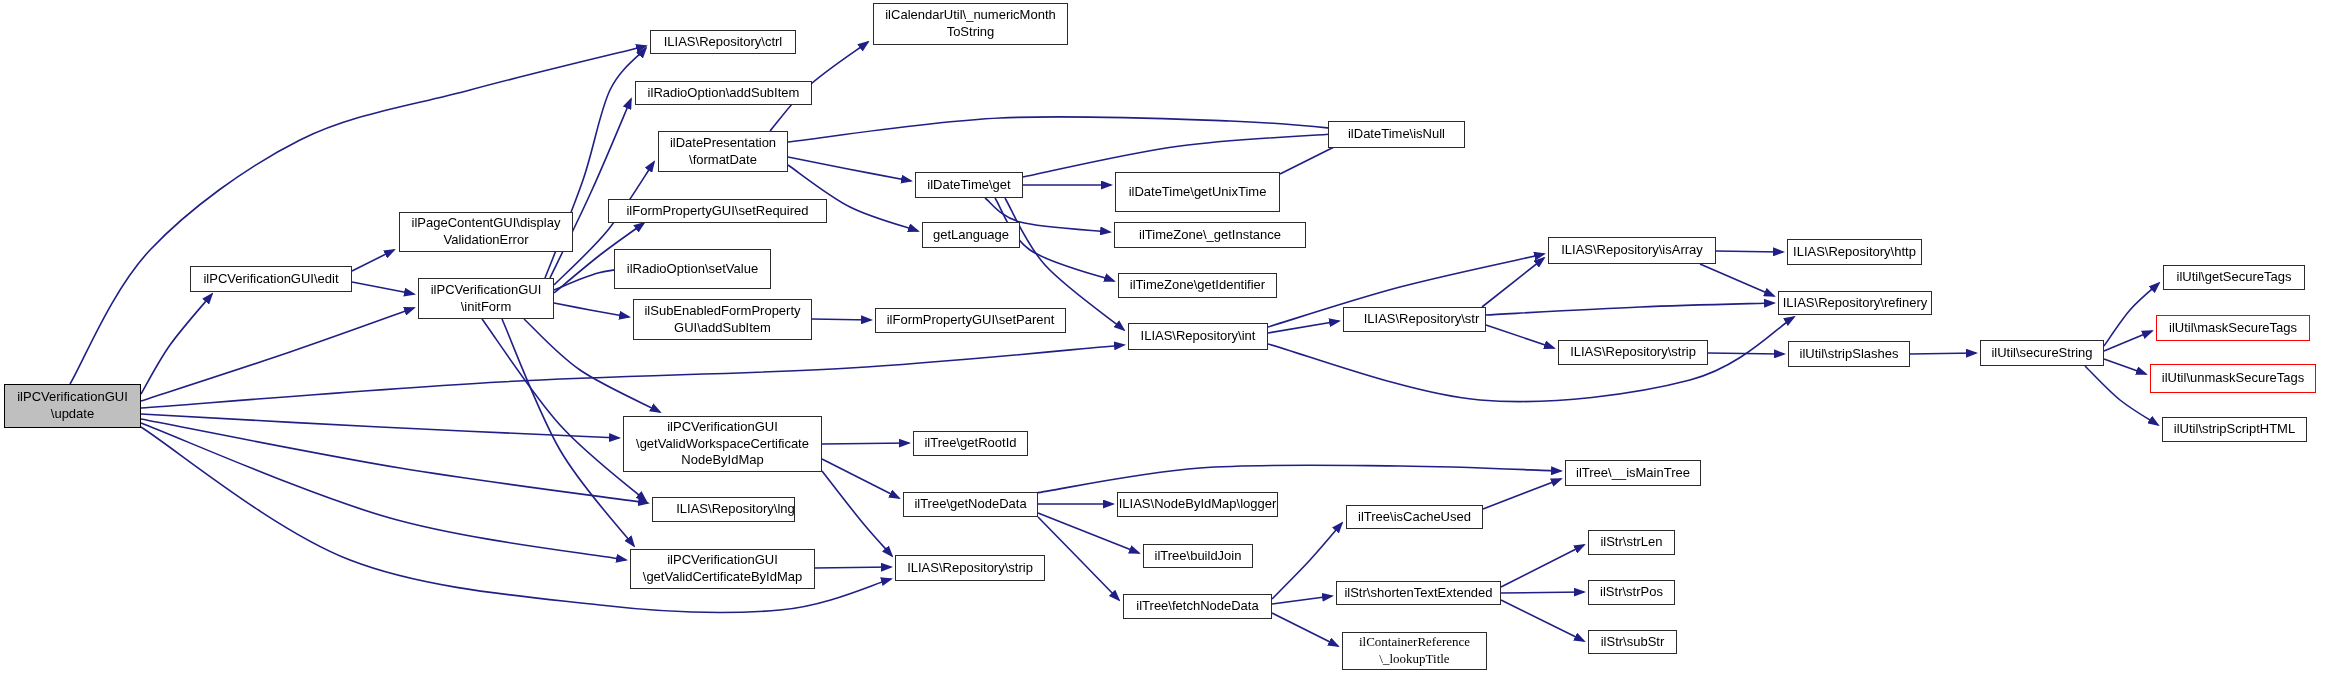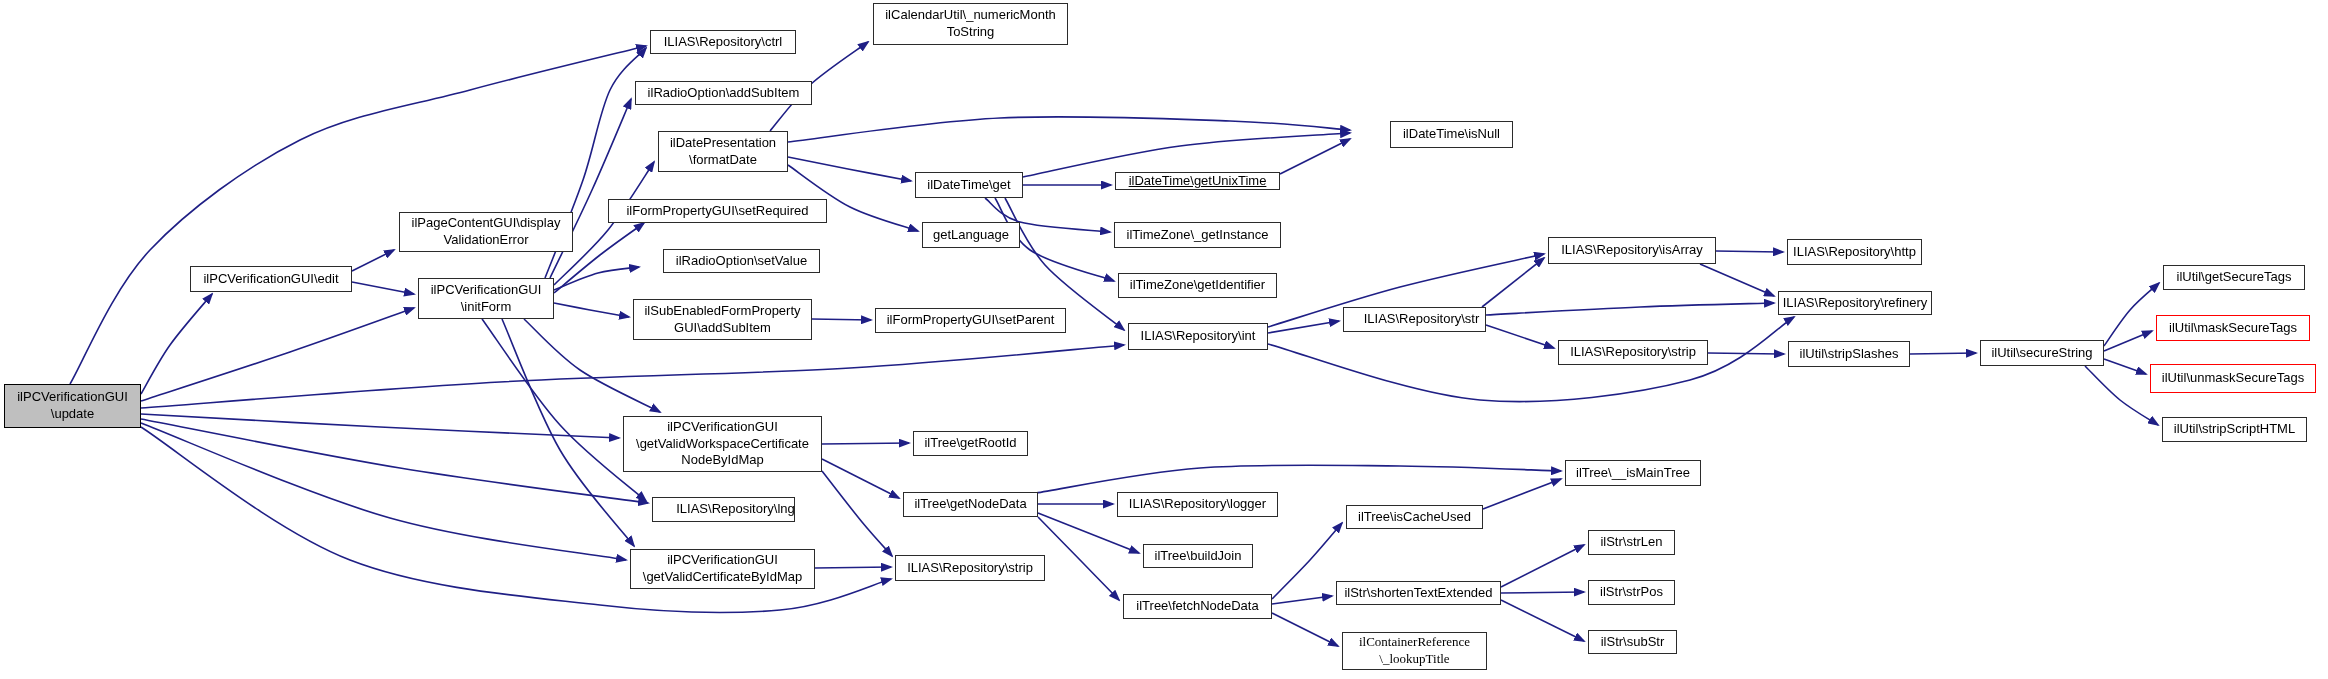--- a/index.html
+++ b/index.html
@@ -89,43 +89,43 @@
       <div class="node" style="left: 190px; top: 266px; width: 162px; height: 26px;">ilPCVerificationGUI\edit</div>
       <div class="node" style="left: 399px; top: 212px; width: 174px; height: 40px;">ilPageContentGUI\display
 ValidationError</div>
       <div class="node" style="left: 418px; top: 278px; width: 136px; height: 41px;">ilPCVerificationGUI
 \initForm</div>
       <div class="node" style="left: 650px; top: 30px; width: 146px; height: 24px;">ILIAS\Repository\ctrl</div>
       <div class="node" style="left: 635px; top: 81px; width: 177px; height: 24px;">ilRadioOption\addSubItem</div>
       <div class="node" style="left: 658px; top: 131px; width: 130px; height: 41px;">ilDatePresentation
 \formatDate</div>
       <div class="node" style="left: 608px; top: 199px; width: 219px; height: 24px;">ilFormPropertyGUI\setRequired</div>
-      <div class="node" style="left: 663px; top: 249px; width: 157px; height: 24px;">ilRadioOption\setValue</div>
+      <div class="node" style="left: 614px; top: 249px; width: 157px; height: 40px;">ilRadioOption\setValue</div>
       <div class="node" style="left: 633px; top: 299px; width: 179px; height: 41px;">ilSubEnabledFormProperty
 GUI\addSubItem</div>
       <div class="node" style="left: 623px; top: 416px; width: 199px; height: 56px;">ilPCVerificationGUI
 \getValidWorkspaceCertificate
 NodeByIdMap</div>
       <div class="node" style="left: 652px; top: 497px; width: 143px; height: 25px; padding-left: 26px;">ILIAS\Repository\lng</div>
       <div class="node" style="left: 630px; top: 549px; width: 185px; height: 40px;">ilPCVerificationGUI
 \getValidCertificateByIdMap</div>
       <div class="node" style="left: 873px; top: 3px; width: 195px; height: 42px;">ilCalendarUtil\_numericMonth
 ToString</div>
       <div class="node" style="left: 915px; top: 172px; width: 108px; height: 26px;">ilDateTime\get</div>
       <div class="node" style="left: 922px; top: 222px; width: 98px; height: 26px;">getLanguage</div>
       <div class="node" style="left: 875px; top: 308px; width: 191px; height: 25px;">ilFormPropertyGUI\setParent</div>
       <div class="node" style="left: 913px; top: 431px; width: 115px; height: 25px;">ilTree\getRootId</div>
       <div class="node" style="left: 903px; top: 492px; width: 135px; height: 25px;">ilTree\getNodeData</div>
       <div class="node" style="left: 895px; top: 555px; width: 150px; height: 26px;">ILIAS\Repository\strip</div>
-      <div class="node" style="left: 1115px; top: 172px; width: 165px; height: 18px; text-decoration: underline;">ilDateTime\getUnixTime</div>
-      <div class="node" style="left: 1114px; top: 222px; width: 167px; height: 26px;">ilTimeZone\_getInstance</div>
+      <div class="node" style="left: 1115px; top: 172px; width: 165px; height: 40px;">ilDateTime\getUnixTime</div>
+      <div class="node" style="left: 1114px; top: 222px; width: 192px; height: 26px;">ilTimeZone\_getInstance</div>
       <div class="node" style="left: 1118px; top: 273px; width: 159px; height: 25px;">ilTimeZone\getIdentifier</div>
       <div class="node" style="left: 1128px; top: 323px; width: 140px; height: 27px;">ILIAS\Repository\int</div>
-      <div class="node" style="left: 1390px; top: 121px; width: 123px; height: 27px;">ilDateTime\isNull</div>
-      <div class="node" style="left: 1117px; top: 492px; width: 161px; height: 25px;">ILIAS\Repository\logger</div>
+      <div class="node" style="left: 1328px; top: 121px; width: 137px; height: 27px;">ilDateTime\isNull</div>
+      <div class="node" style="left: 1117px; top: 492px; width: 161px; height: 25px;">ILIAS\NodeByIdMap\logger</div>
       <div class="node" style="left: 1143px; top: 544px; width: 110px; height: 24px;">ilTree\buildJoin</div>
       <div class="node" style="left: 1123px; top: 594px; width: 149px; height: 25px;">ilTree\fetchNodeData</div>
       <div class="node" style="left: 1343px; top: 307px; width: 143px; height: 25px; padding-left: 16px;">ILIAS\Repository\str</div>
       <div class="node" style="left: 1346px; top: 505px; width: 137px; height: 24px;">ilTree\isCacheUsed</div>
       <div class="node" style="left: 1336px; top: 581px; width: 165px; height: 24px;">ilStr\shortenTextExtended</div>
       <div class="node" style="left: 1342px; top: 632px; width: 145px; height: 38px; font-family: Liberation Serif, serif;">ilContainerReference
 \_lookupTitle</div>
       <div class="node" style="left: 1548px; top: 237px; width: 168px; height: 27px;">ILIAS\Repository\isArray</div>
       <div class="node" style="left: 1558px; top: 340px; width: 150px; height: 25px;">ILIAS\Repository\strip</div>
       <div class="node" style="left: 1565px; top: 460px; width: 136px; height: 26px;">ilTree\__isMainTree</div>

